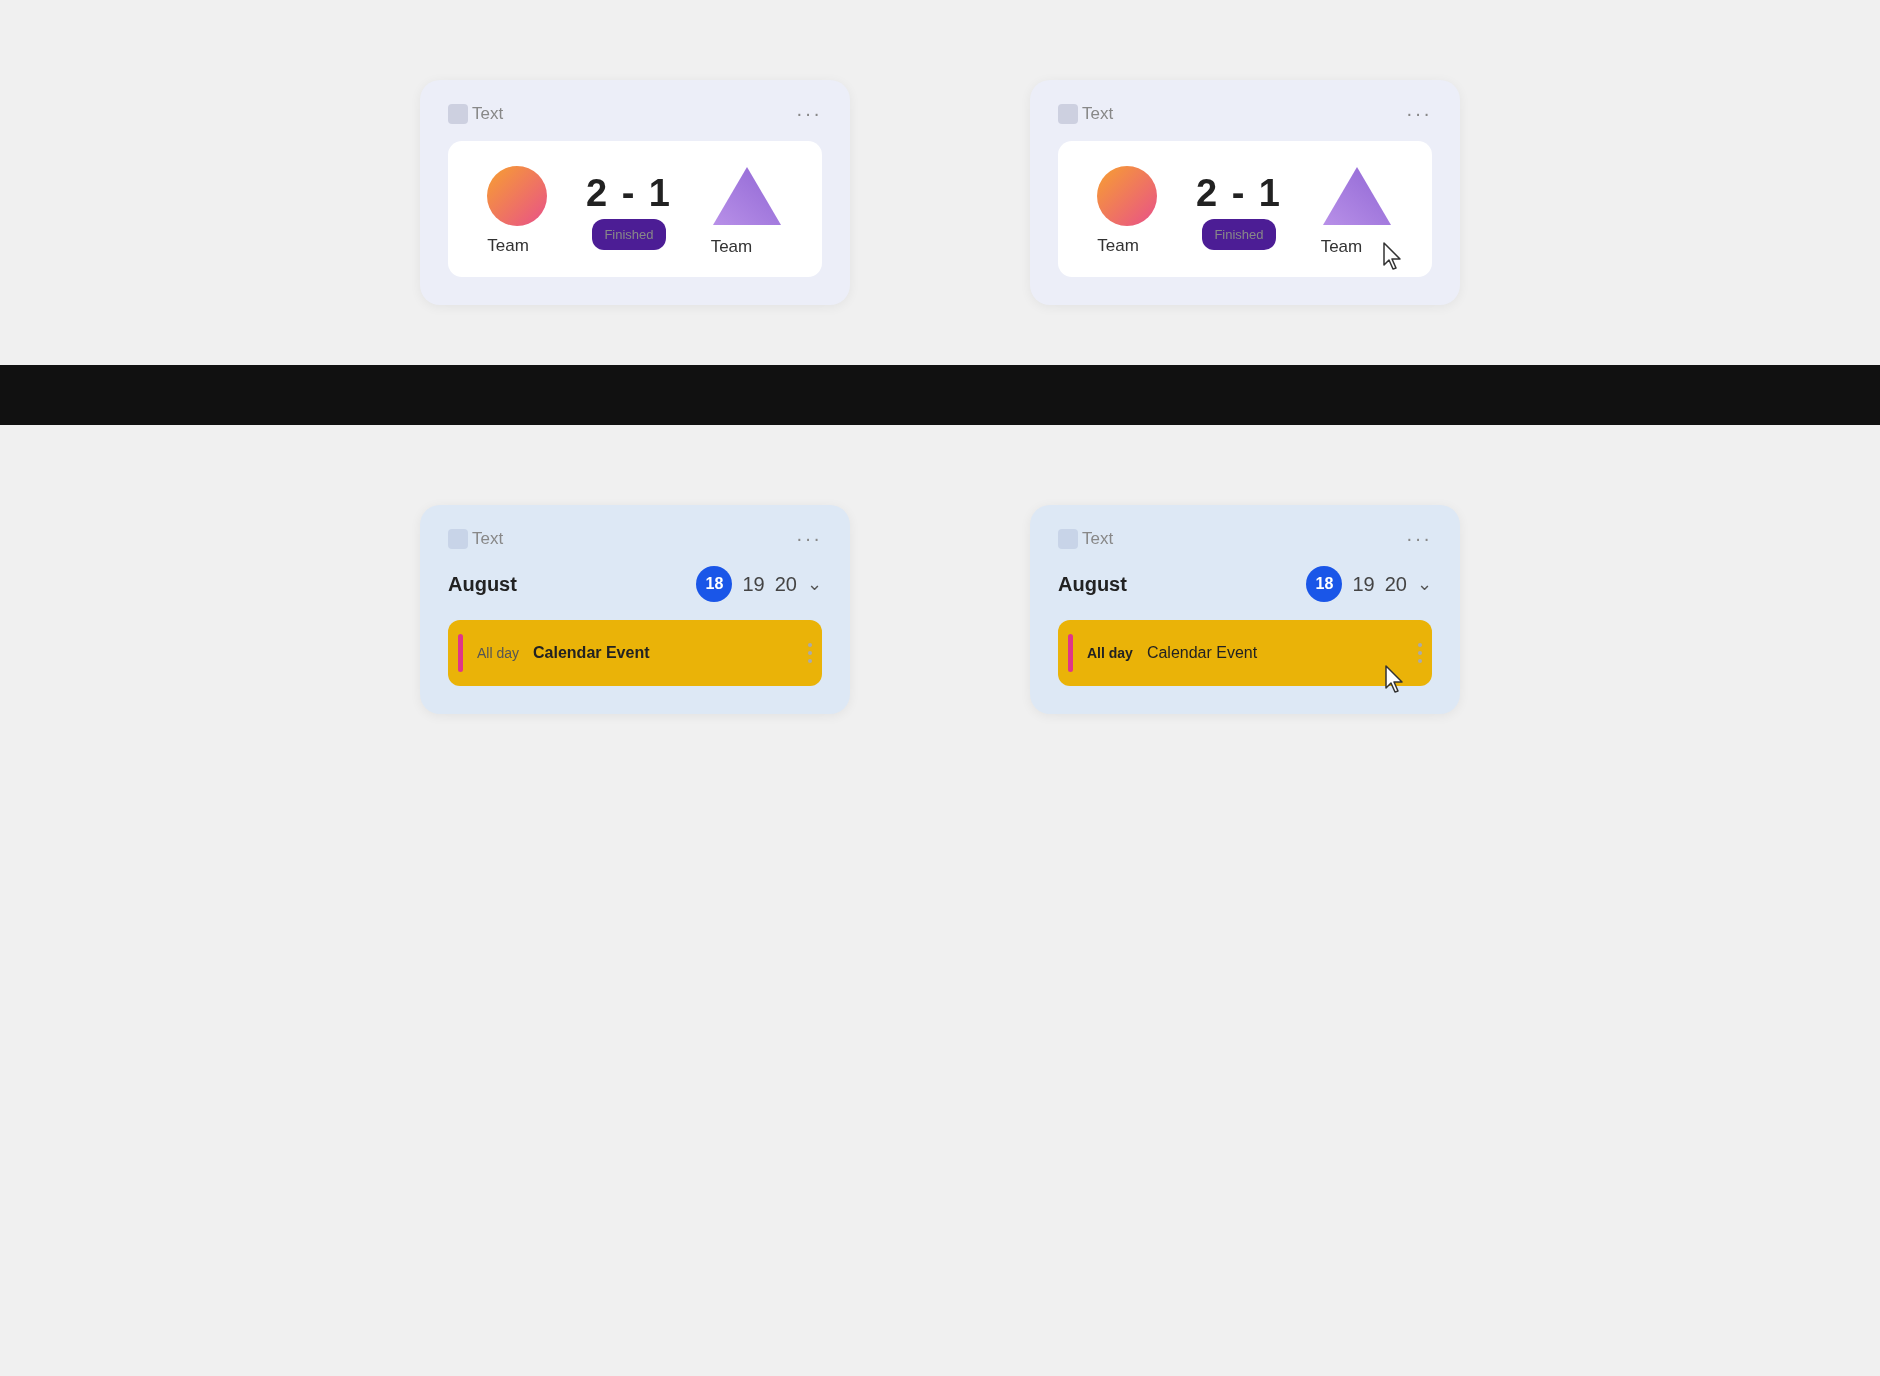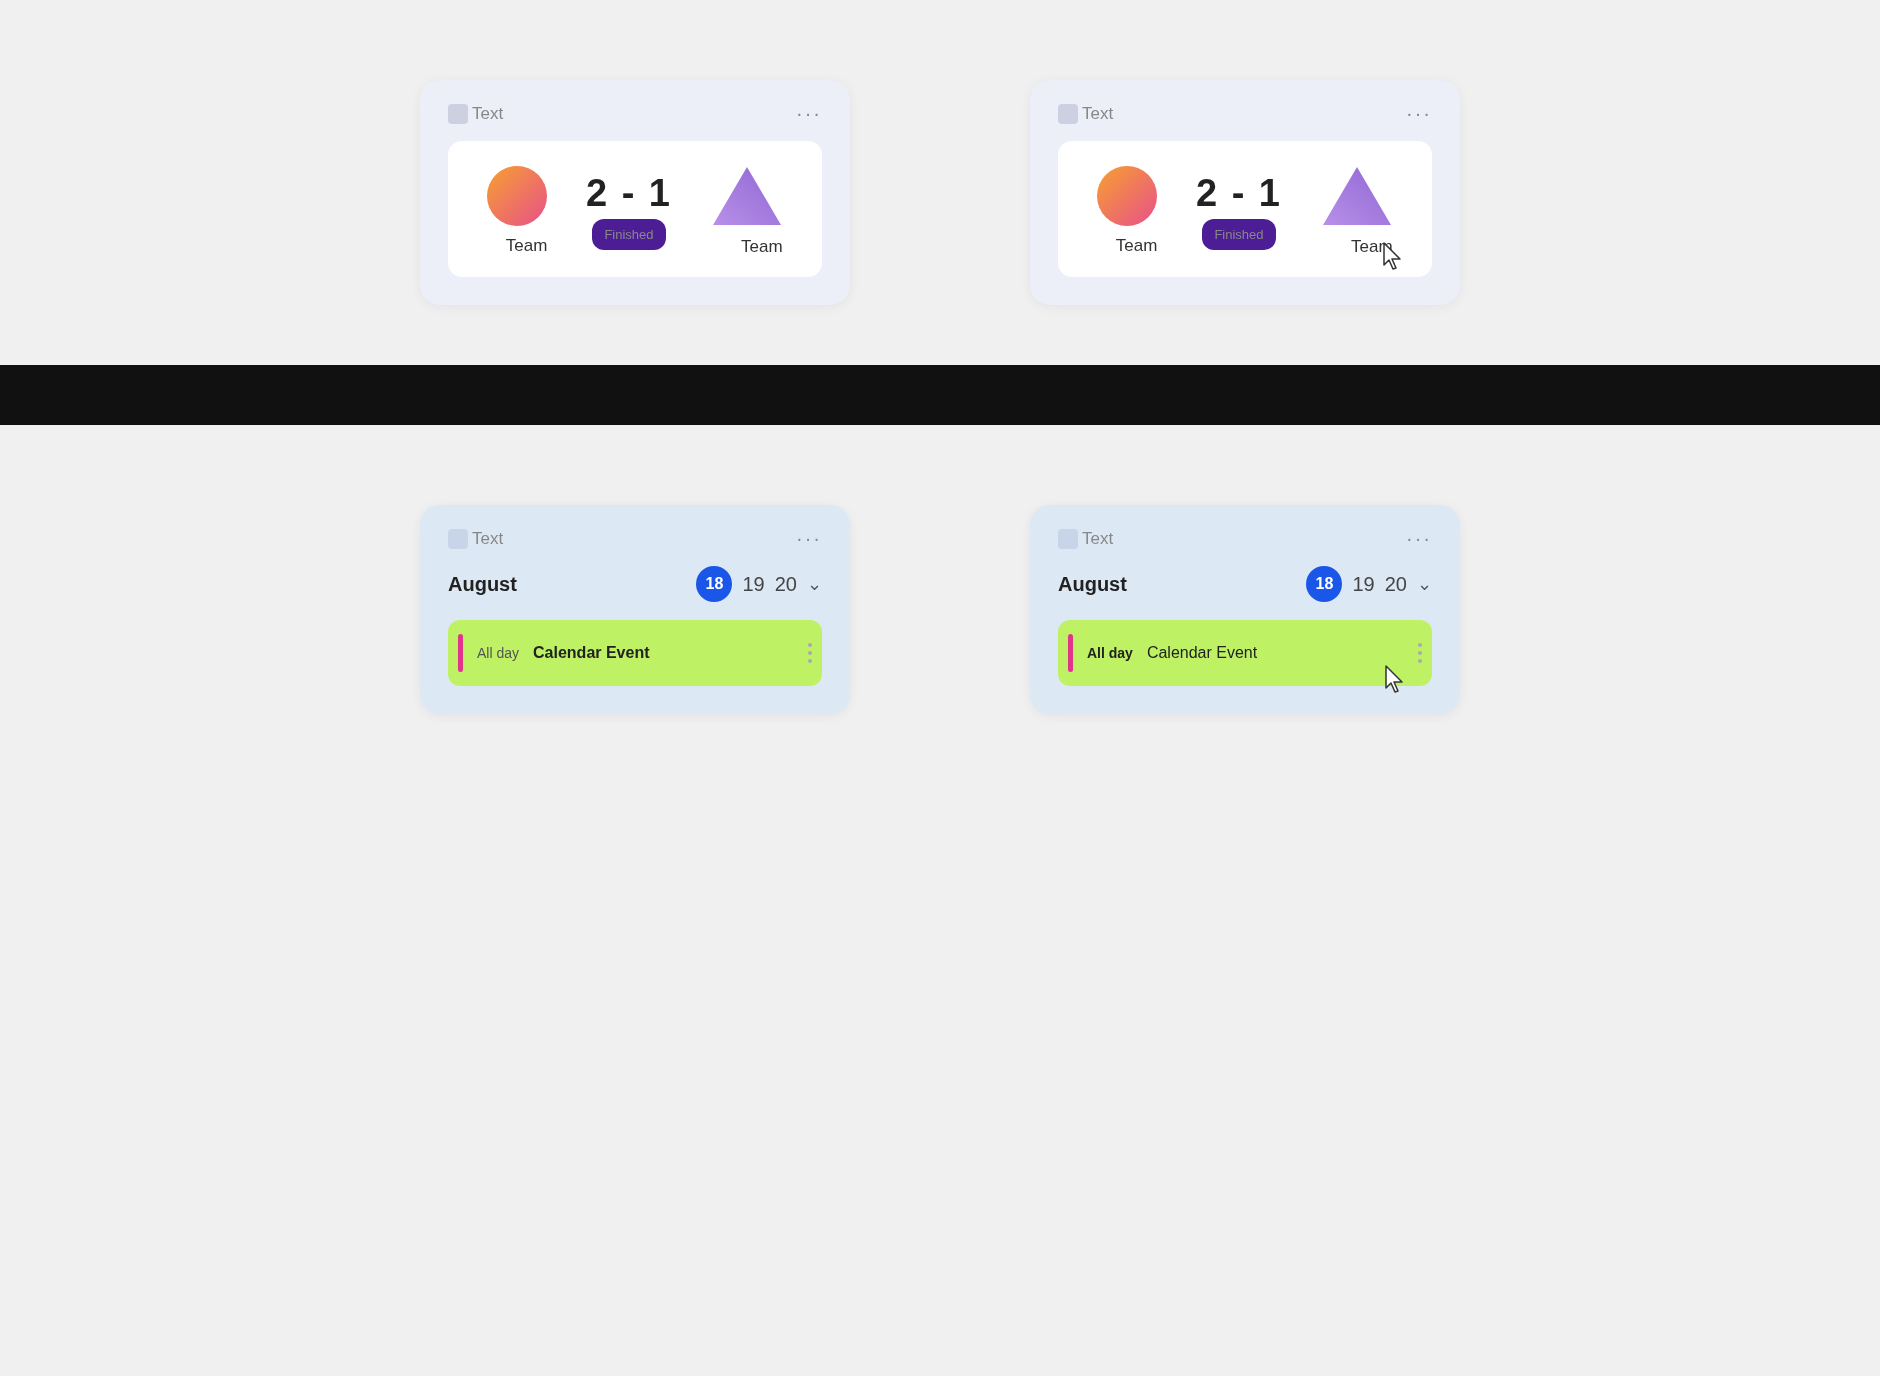--- a/index.html
+++ b/index.html
@@ -80,21 +80,21 @@
       border-radius: 14px;
       padding: 24px 20px 20px 20px;
       display: flex;
       align-items: center;
       justify-content: space-around;
     }
 
     .team-block {
       display: flex;
       flex-direction: column;
-      align-items: flex-end;
+      align-items: flex-start;
       gap: 10px;
     }
 
     .team-circle {
       width: 60px;
       height: 60px;
       border-radius: 50%;
       background: linear-gradient(135deg, #f7a030 0%, #e8508a 100%);
     }
 
@@ -179,21 +179,21 @@
       font-weight: 400;
     }
 
     .calendar-chevron {
       font-size: 18px;
       color: #555;
       cursor: pointer;
     }
 
     .calendar-event-row {
-      background: #bef264;
+      background: #eab308;
       border-radius: 12px;
       padding: 14px 14px 14px 10px;
       display: flex;
       align-items: center;
       gap: 14px;
       position: relative;
     }
 
     .event-color-bar {
       width: 5px;

